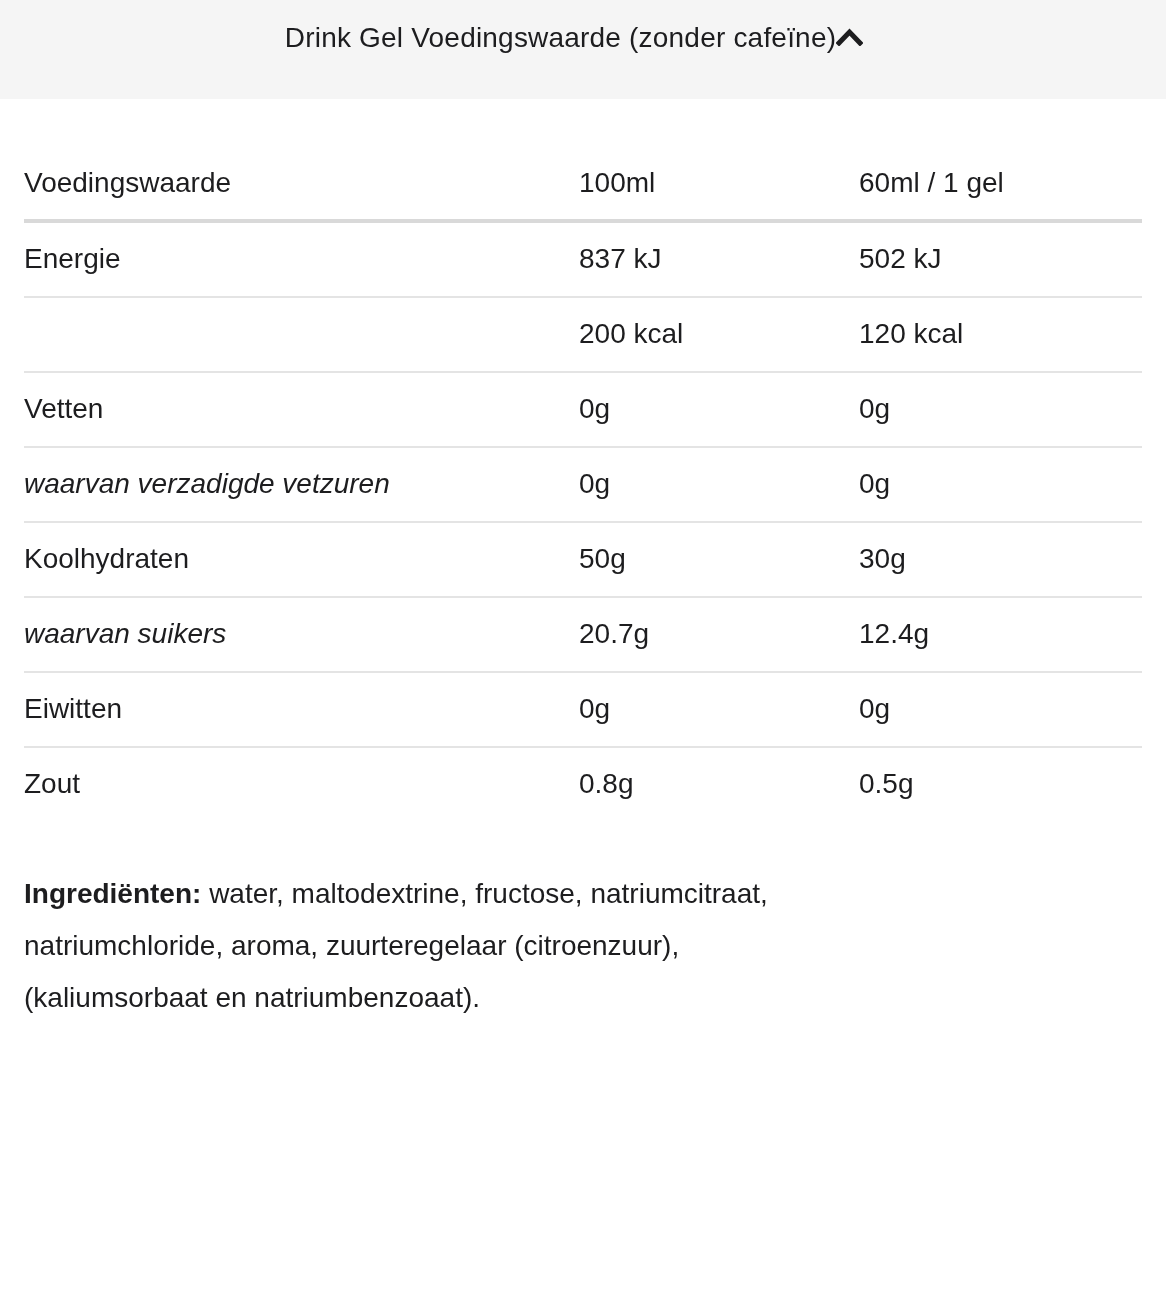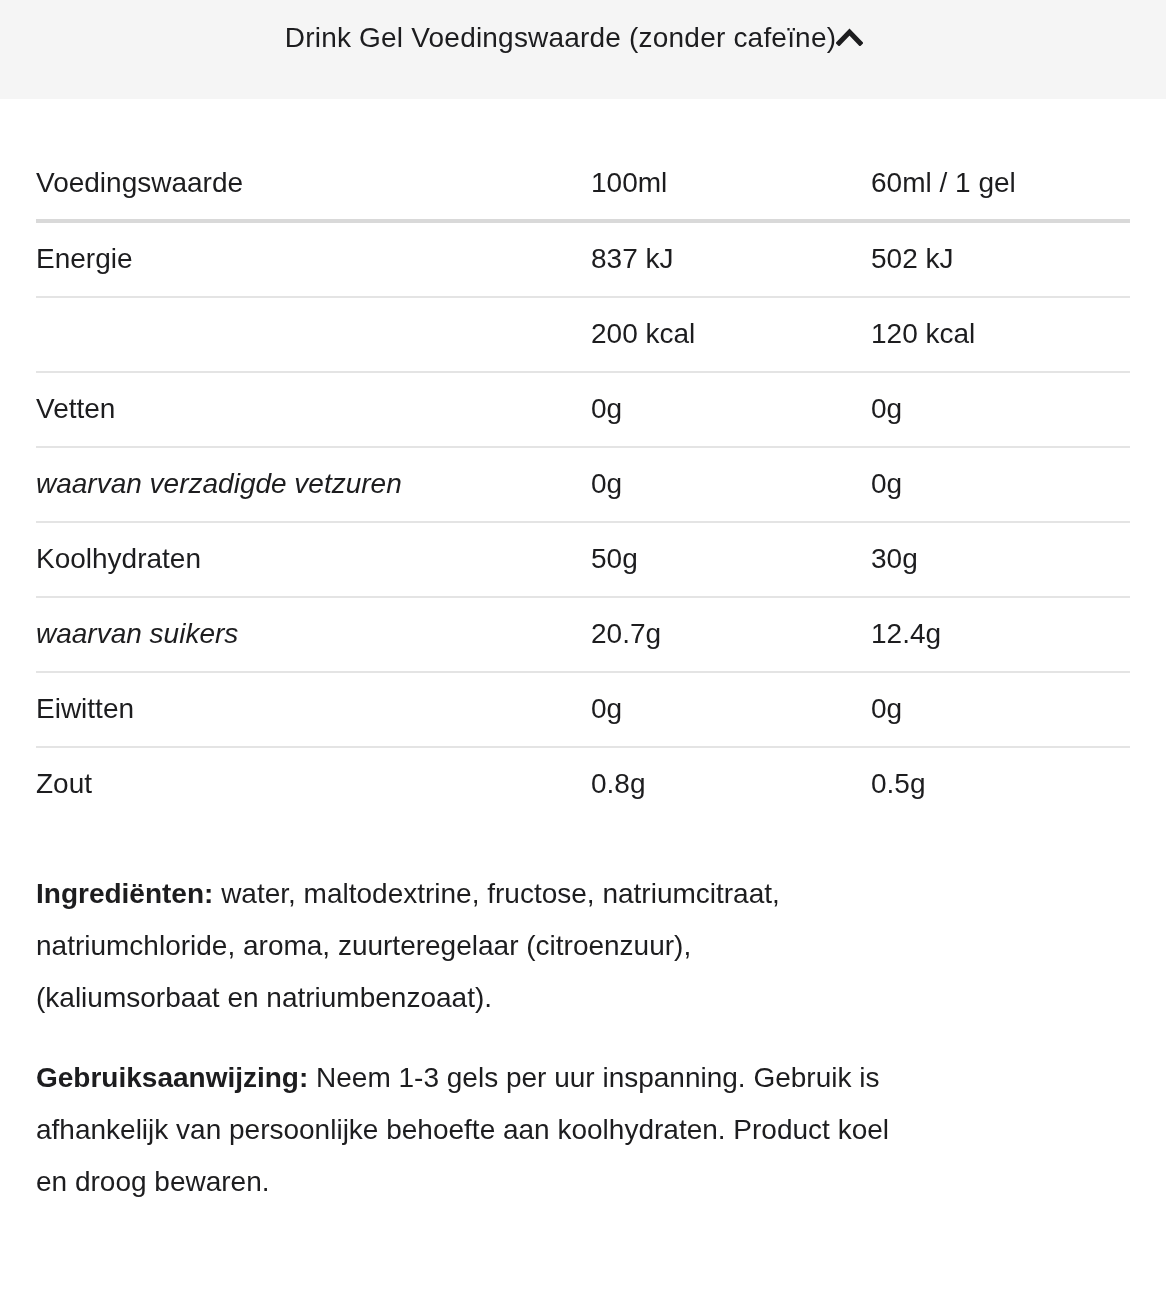--- a/index.html
+++ b/index.html
@@ -32,21 +32,21 @@
     font-size:28px;
     font-weight:500;
     line-height:34px;
     letter-spacing:0.2px;
   }
   .chevron{
     margin-top:7px;
     display:inline-flex;
   }
   .content{
-    padding:0 36px;
+    padding:0 24px;
   }
   table.nutrition{
     width:100%;
     border-collapse:collapse;
     table-layout:fixed;
   }
   table.nutrition th{
     text-align:left;
     font-weight:400;
     font-size:28px;
@@ -150,20 +150,14 @@
       </tbody>
   </table>
 
   <p class="para ingredients">
     <span class="label">Ingrediënten:</span>
     <span class="line first">water, maltodextrine, fructose, natriumcitraat,</span>
     <span class="line">natriumchloride, aroma, zuurteregelaar (citroenzuur),</span>
     <span class="line">(kaliumsorbaat en natriumbenzoaat).</span>
   </p>
 
-  <p class="para usage">
-    <span class="label">Gebruiksaanwijzing:</span>
-    <span class="line first">Neem 1-3 gels per uur inspanning. Gebruik is</span>
-    <span class="line">afhankelijk van persoonlijke behoefte aan koolhydraten. Product koel</span>
-    <span class="line">en droog bewaren.</span>
-  </p>
 
 </div>
 
 </body></html>

